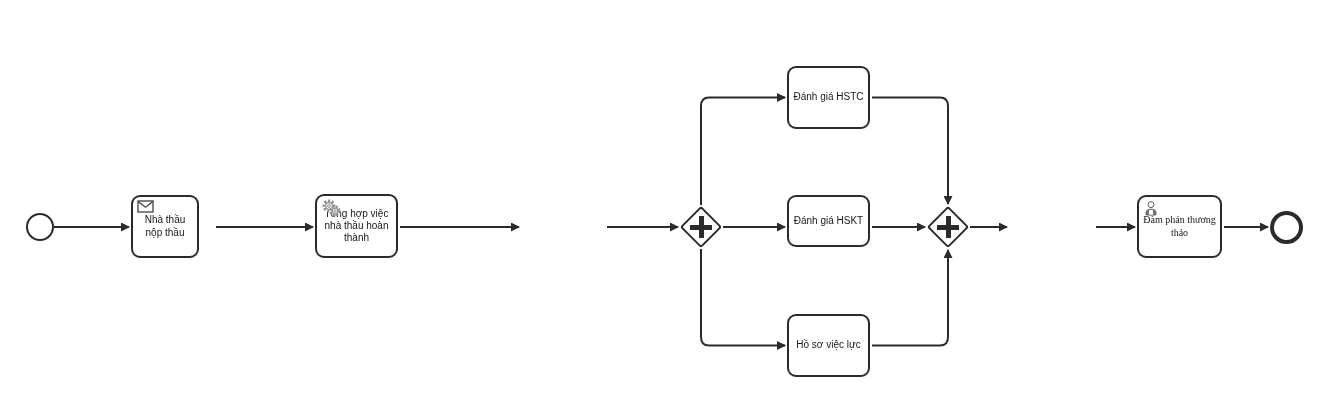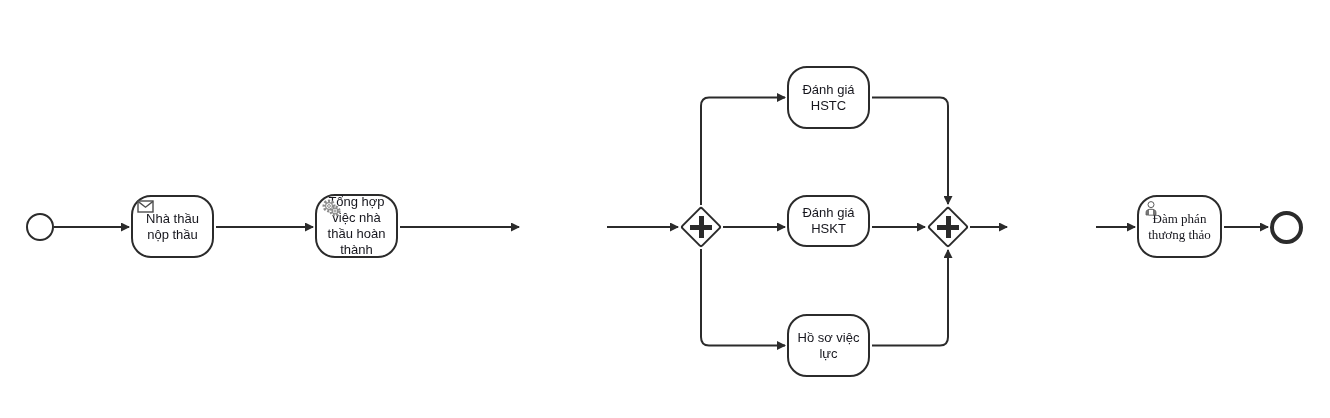--- a/index.html
+++ b/index.html
@@ -12,43 +12,43 @@
   body{
     width:1330px;height:418px;position:relative;overflow:hidden;
     font-family:"Liberation Sans", sans-serif;
   }
   #canvas{position:absolute;inset:0;width:1330px;height:418px;}
   svg.flows{position:absolute;left:0;top:0;z-index:0;}
   .node{position:absolute;z-index:1;box-sizing:border-box;}
   .task{
     background:var(--fill);
     border:2px solid var(--line);
-    border-radius:20px;
+    border-radius:9px;
     display:flex;align-items:center;justify-content:center;
     text-align:center;
-    font-size:13px;line-height:1.22;color:var(--text);
+    font-size:10px;line-height:1.22;color:var(--text);
     padding:3px 4px;
   }
   .task .ticon{position:absolute;left:4px;top:3px;pointer-events:none;}
   .event{
     background:var(--fill);
     border-radius:50%;
   }
   .event.start{left:26px;top:213px;width:28px;height:28px;border:2.5px solid var(--line);}
   .event.end{left:1270px;top:211px;width:33px;height:33px;border:4.5px solid var(--line);}
   .gateway{width:42px;height:42px;}
   .gateway .diamond{
     position:absolute;left:6px;top:6px;width:30px;height:30px;
     background:var(--fill);border:2px solid var(--line);border-radius:3px;
     transform:rotate(45deg);box-sizing:border-box;
   }
   .gateway .bar-h{position:absolute;left:10px;top:18.5px;width:22px;height:5px;background:var(--line);}
   .gateway .bar-v{position:absolute;left:18.5px;top:10px;width:5px;height:22px;background:var(--line);}
   
-  #t0{left:131px;top:195px;width:83px;height:63px;}
+  #t0{left:131px;top:195px;width:68px;height:63px;}
   #t1{left:315px;top:194px;width:83px;height:64px;}
   #t2{left:521px;top:195px;width:84px;height:63px;}
   #t3{left:787px;top:66px;width:83px;height:63px;}
   #t4{left:787px;top:195px;width:83px;height:52px;}
   #t5{left:787px;top:314px;width:83px;height:63px;}
   #t6{left:1009px;top:195px;width:85px;height:63px;}
   #t7{left:1137px;top:195px;width:85px;height:63px;font-family:Liberation Serif, serif;}
   #gw0{left:680px;top:206px;}
   #gw1{left:927px;top:206px;}
 </style>

